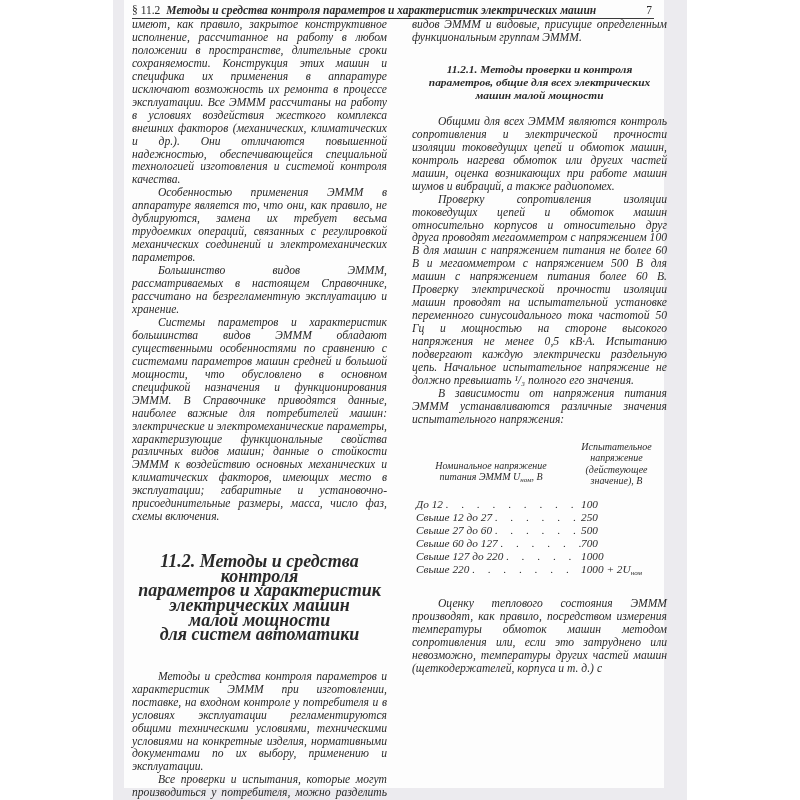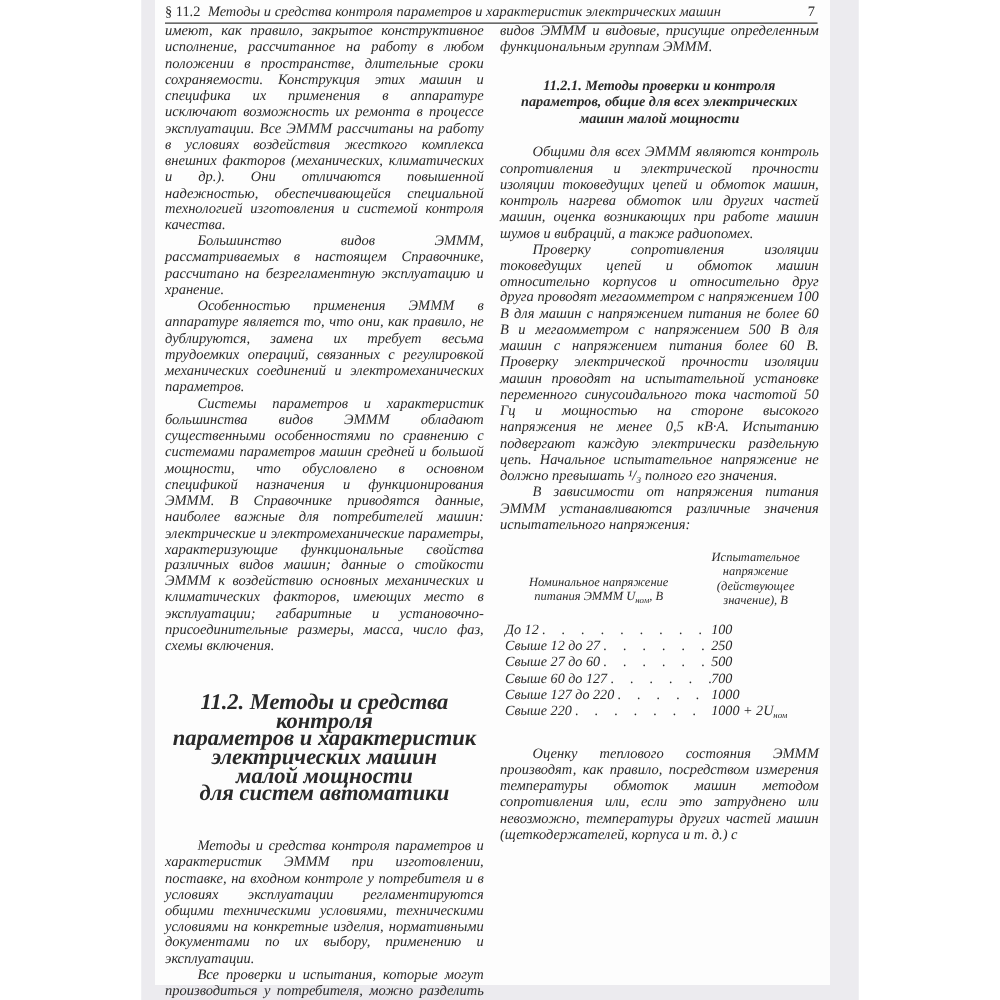--- a/index.html
+++ b/index.html
@@ -18,29 +18,29 @@
     position: absolute; left: 124px; top: 0; width: 540px; height: 788px;
     background: #fdfdfd;
   }
   .running-head {
     position: absolute; left: 8px; top: 2px; width: 522px; height: 16px;
     border-bottom: 1px solid #3a3a3a;
     font-size: 11.5px; line-height: 16px;
     display: flex; justify-content: flex-start;
   }
   .running-head .sec { font-style: normal; }
-  .running-head .title { font-style: italic; flex: 1; margin-left: 6px; }
+  .running-head .title { font-style: italic; flex: 1; margin-left: 6px; font-weight: bold; }
   .running-head .pnum { margin-left: 8px; margin-right: 2px; }
   .col {
     position: absolute; top: 19px; width: 255px;
     font-size: 11.6px; line-height: 12.95px;
     text-align: justify; hyphens: manual; font-style: italic;
   }
   .col.left { left: 8px; }
-  .col.right { left: 276px; }
+  .col.right { left: 288px; }
   .col p { margin: 0; text-indent: 0; }
   .col p.ind { text-indent: 26px; }
   .h2 {
     font-weight: bold; text-align: center;
     font-size: 18px; line-height: 14.6px;
     margin: 30px 0 29px 0;
   }
   .h3 {
     font-weight: bold; text-align: center;
     font-size: 11.4px; line-height: 13px;
@@ -64,22 +64,22 @@
 <div class="page">
 
   <div class="running-head">
     <span class="sec">§ 11.2</span>
     <span class="title">Методы и средства контроля параметров и характеристик электрических машин</span>
     <span class="pnum">7</span>
   </div>
 
   <div class="col left">
     <p>имеют, как правило, закрытое конструктивное исполнение, рассчитанное на работу в любом положении в пространстве, длительные сроки сохраняемости. Конструкция этих машин и специфика их применения в аппаратуре исключают возможность их ремонта в процессе эксплуатации. Все ЭМММ рассчитаны на работу в условиях воздействия жесткого комплекса внешних факторов (механических, климатических и др.). Они отличаются повышенной надежностью, обеспечивающейся специальной технологией изготовления и системой контроля качества.</p>
+    <p class="ind">Особенностью применения ЭМММ в аппаратуре является то, что они, как правило, не дублируются, замена их требует весьма трудоемких операций, связанных с регулировкой механических соединений и электромеханических параметров.</p>
     <p class="ind">Большинство видов ЭМММ, рассматриваемых в настоящем Справочнике, рассчитано на безрегламентную эксплуатацию и хранение.</p>
-    <p class="ind">Особенностью применения ЭМММ в аппаратуре является то, что они, как правило, не дублируются, замена их требует весьма трудоемких операций, связанных с регулировкой механических соединений и электромеханических параметров.</p>
     <p class="ind">Системы параметров и характеристик большинства видов ЭМММ обладают существенными особенностями по сравнению с системами параметров машин средней и большой мощности, что обусловлено в основном спецификой назначения и функционирования ЭМММ. В Справочнике приводятся данные, наиболее важные для потребителей машин: электрические и электромеханические параметры, характеризующие функциональные свойства различных видов машин; данные о стойкости ЭМММ к воздействию основных механических и климатических факторов, имеющих место в эксплуатации; габаритные и установочно-присоединительные размеры, масса, число фаз, схемы включения.</p>
 
     <div class="h2">
       <div>11.2. Методы и средства контроля</div>
       <div>параметров и характеристик</div>
       <div>электрических машин</div>
       <div>малой мощности</div>
       <div>для систем автоматики</div>
     </div>
 

